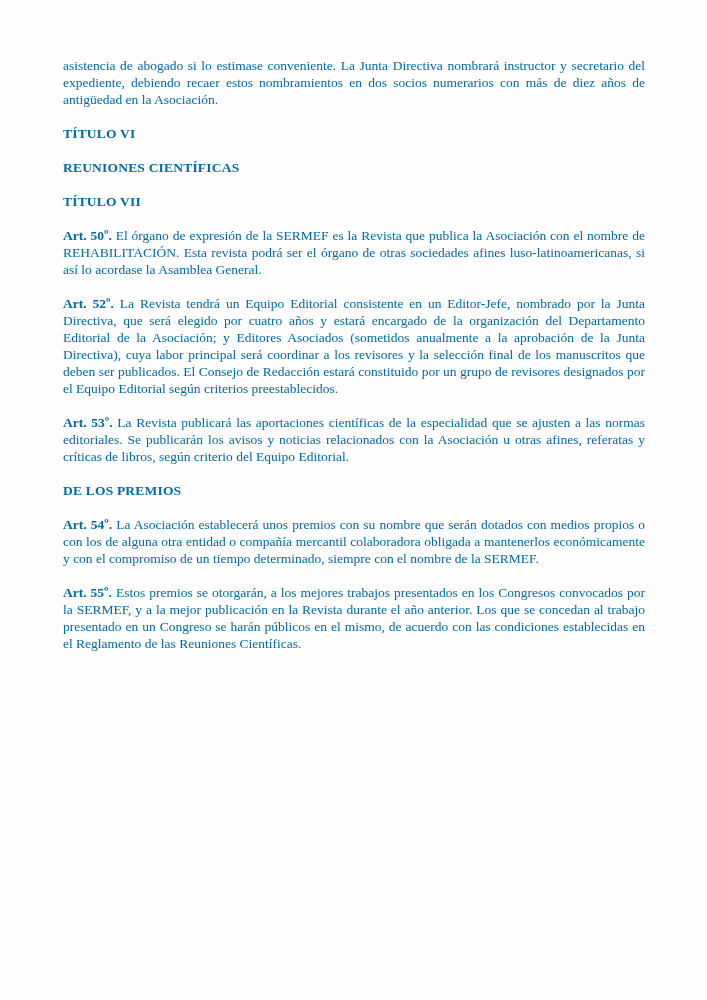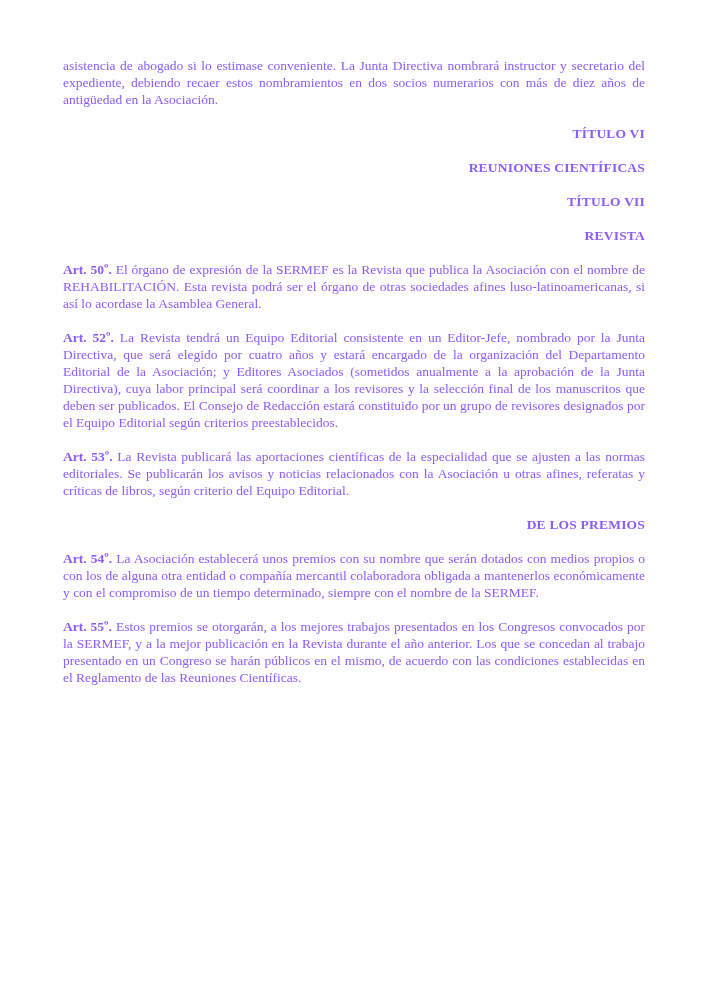--- a/index.html
+++ b/index.html
@@ -7,38 +7,38 @@
     padding: 0;
     background: #ffffff;
   }
   .sheet {
     position: relative;
     width: 707px;
     height: 1000px;
     background: #fefefe;
     overflow: hidden;
     font-family: "Liberation Serif", "DejaVu Serif", serif;
-    color: #8b5cf6;
+    color: #0369a1;
   }
   .content {
     position: absolute;
     left: 63px;
     top: 57px;
     width: 582px;
     font-size: 13.5px;
     line-height: 17px;
     text-align: justify;
   }
   .para {
     margin: 0 0 17px 0;
   }
   .heading {
     margin: 17px 0;
     font-weight: bold;
-    text-align: right;
+    text-align: left;
     font-size: 13.5px;
     line-height: 17px;
     letter-spacing: 0.2px;
   }
   .art-label {
     font-weight: bold;
   }
 </style>
 </head>
 <body>
@@ -50,21 +50,20 @@
 
 
     <h2 class="heading">TÍTULO VI</h2>
 
     <h2 class="heading">REUNIONES CIENTÍFICAS</h2>
 
 
 
     <h2 class="heading">TÍTULO VII</h2>
 
-    <h2 class="heading">REVISTA</h2>
 
     <p class="para"><span class="art-label">Art. 50º.</span> <span>El órgano de expresión de la SERMEF es la Revista que publica la Asociación con el nombre de REHABILITACIÓN. Esta revista podrá ser el órgano de otras sociedades afines luso-latinoamericanas, si así lo acordase la Asamblea General.</span></p>
 
 
     <p class="para"><span class="art-label">Art. 52º.</span> <span>La Revista tendrá un Equipo Editorial consistente en un Editor-Jefe, nombrado por la Junta Directiva, que será elegido por cuatro años y estará encargado de la organización del Departamento Editorial de la Asociación; y Editores Asociados (sometidos anualmente a la aprobación de la Junta Directiva), cuya labor principal será coordinar a los revisores y la selección final de los manuscritos que deben ser publicados. El Consejo de Redacción estará constituido por un grupo de revisores designados por el Equipo Editorial según criterios preestablecidos.</span></p>
 
     <p class="para"><span class="art-label">Art. 53º.</span> <span>La Revista publicará las aportaciones científicas de la especialidad que se ajusten a las normas editoriales. Se publicarán los avisos y noticias relacionados con la Asociación u otras afines, referatas y críticas de libros, según criterio del Equipo Editorial.</span></p>
 
 
     <h2 class="heading">DE LOS PREMIOS</h2>

